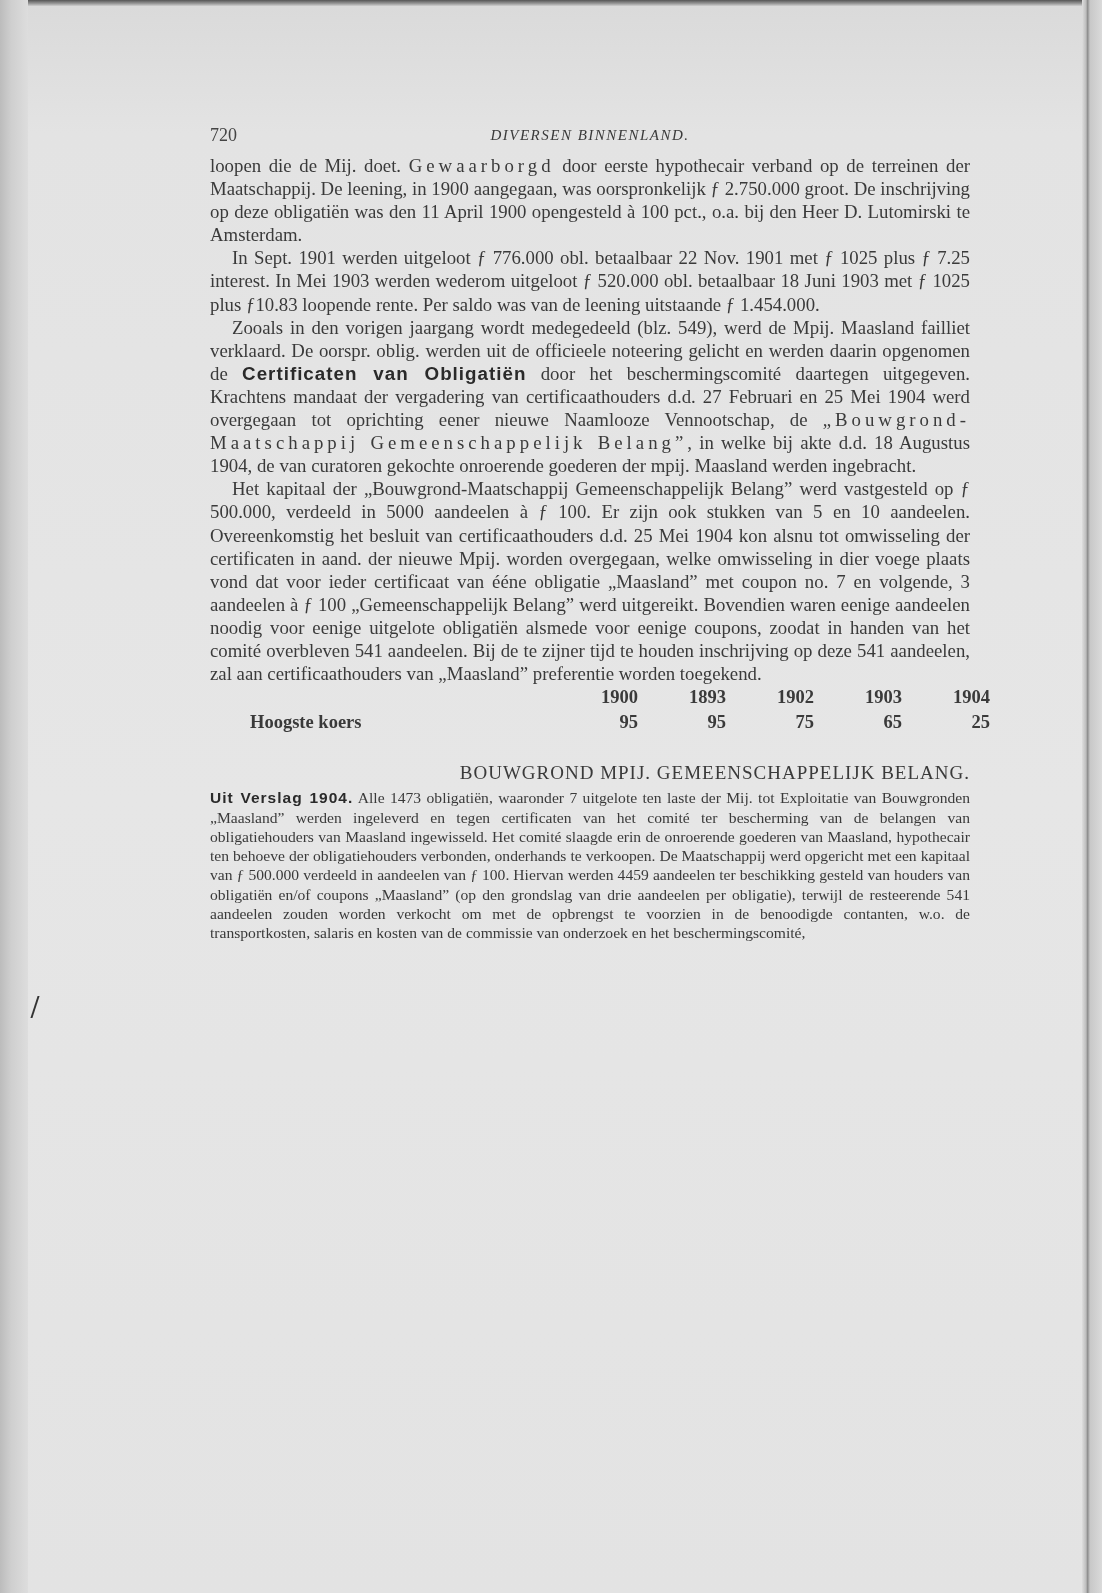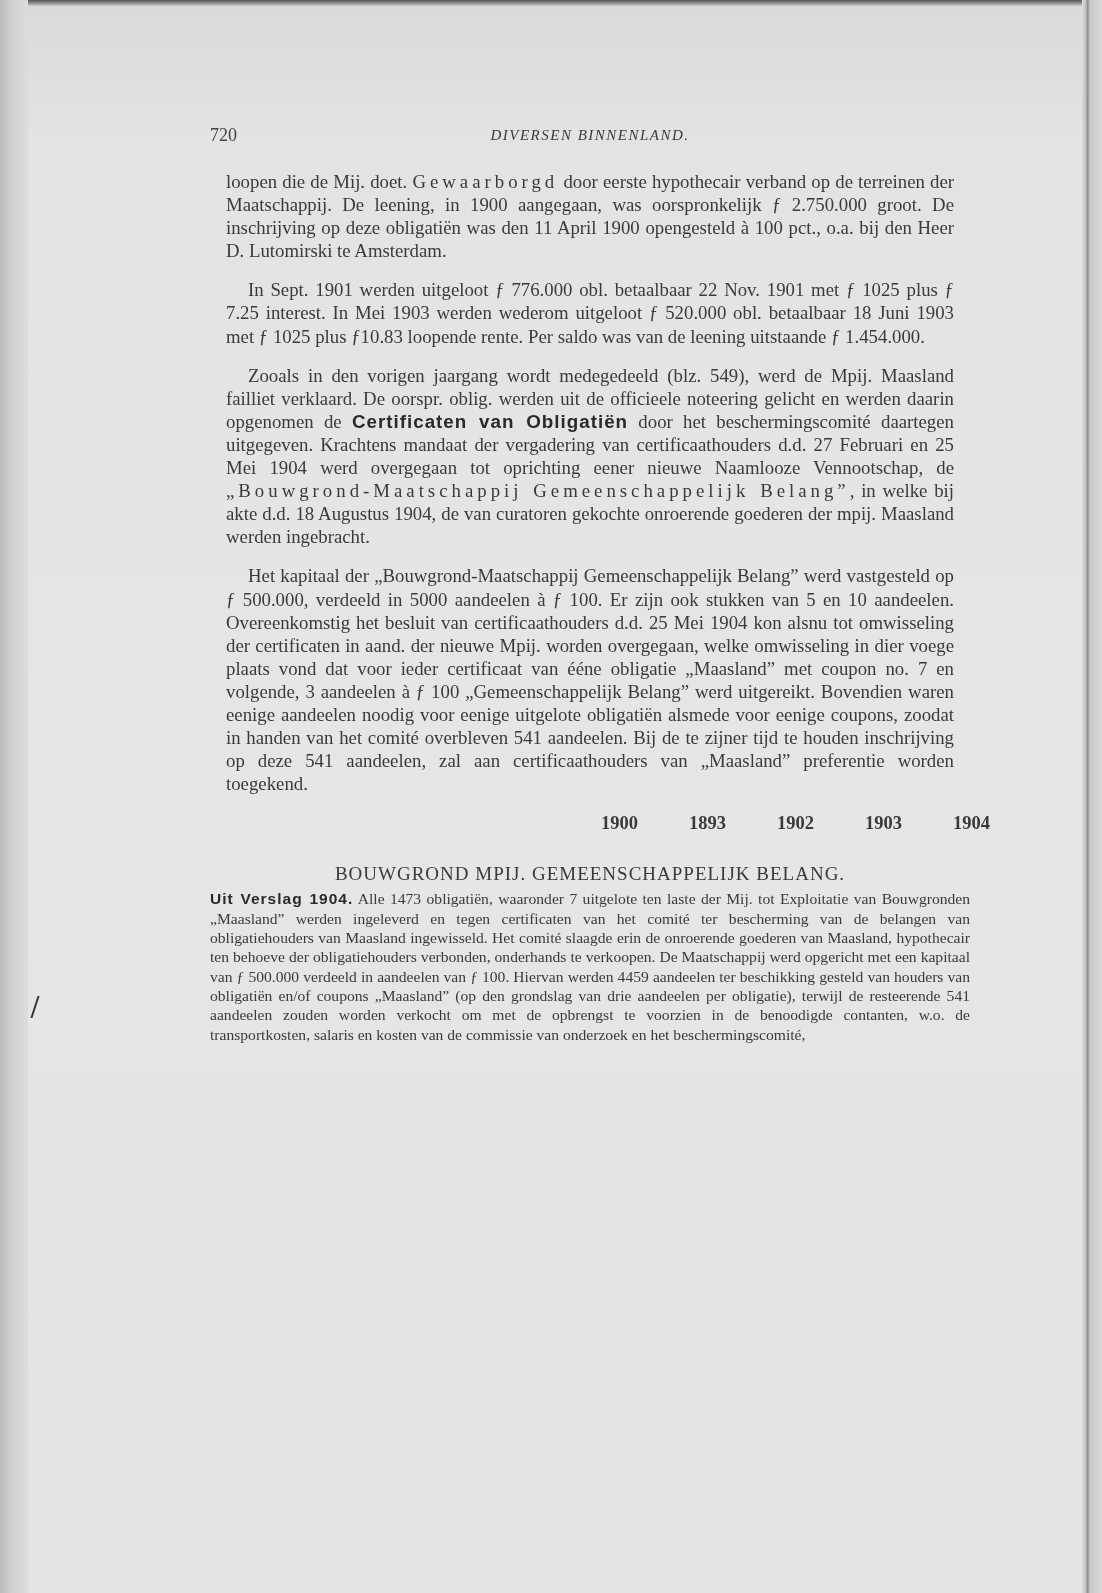--- a/index.html
+++ b/index.html
@@ -73,21 +73,21 @@
       left: 0;
       right: 0;
       top: 6px;
       text-align: center;
       font-style: italic;
       letter-spacing: 1.5px;
       font-size: 15px;
       color: #3a3a3a;
     }
     .para {
-      margin: 16px;
+      margin: 0;
       text-align: justify;
       text-indent: 0;
     }
     .para.indent {
       text-indent: 22px;
     }
     .spaced {
       letter-spacing: 4px;
     }
     .bold-sans {
@@ -118,21 +118,21 @@
     }
     table.koers .num {
       text-align: right;
       width: 88px;
     }
     .table-note {
       text-align: center;
       margin: 0 0 0 20px;
     }
     .section-title {
-      text-align: center;
+      text-align: right;
       letter-spacing: 1px;
       margin-top: 26px;
       margin-bottom: 4px;
       font-size: 19px;
     }
     .small-para {
       font-size: 15.6px;
       line-height: 19.3px;
       text-align: justify;
       margin: 0;
@@ -172,20 +172,28 @@
   <table class="koers">
     <tbody>
         <tr>
       <td class="row-label"></td>
       <td class="num">1900</td>
       <td class="num">1893</td>
       <td class="num">1902</td>
       <td class="num">1903</td>
       <td class="num">1904</td>
     </tr>
+    <tr>
+      <td class="row-label">Hoogste koers</td>
+      <td class="num">95</td>
+      <td class="num">95</td>
+      <td class="num">75</td>
+      <td class="num">65</td>
+      <td class="num">25</td>
+    </tr>
   </tbody>
     </table>
 
 
   <div class="section-title">BOUWGROND MPIJ. GEMEENSCHAPPELIJK BELANG.</div>
 
   <p class="small-para"><span class="bold-sans">Uit Verslag 1904.</span><span> Alle 1473 obligatiën, waaronder 7 uitgelote ten laste der Mij. tot Exploitatie van Bouwgronden „Maasland” werden ingeleverd en tegen certificaten van het comité ter bescherming van de belangen van obligatiehouders van Maasland ingewisseld. Het comité slaagde erin de onroerende goederen van Maasland, hypothecair ten behoeve der obligatiehouders verbonden, onderhands te verkoopen. De Maatschappij werd opgericht met een kapitaal van ƒ 500.000 verdeeld in aandeelen van ƒ 100. Hiervan werden 4459 aandeelen ter beschikking gesteld van houders van obligatiën en/of coupons „Maasland” (op den grondslag van drie aandeelen per obligatie), terwijl de resteerende 541 aandeelen zouden worden verkocht om met de opbrengst te voorzien in de benoodigde contanten, w.o. de transportkosten, salaris en kosten van de commissie van onderzoek en het beschermingscomité,</span></p>
 
 </div>
 

